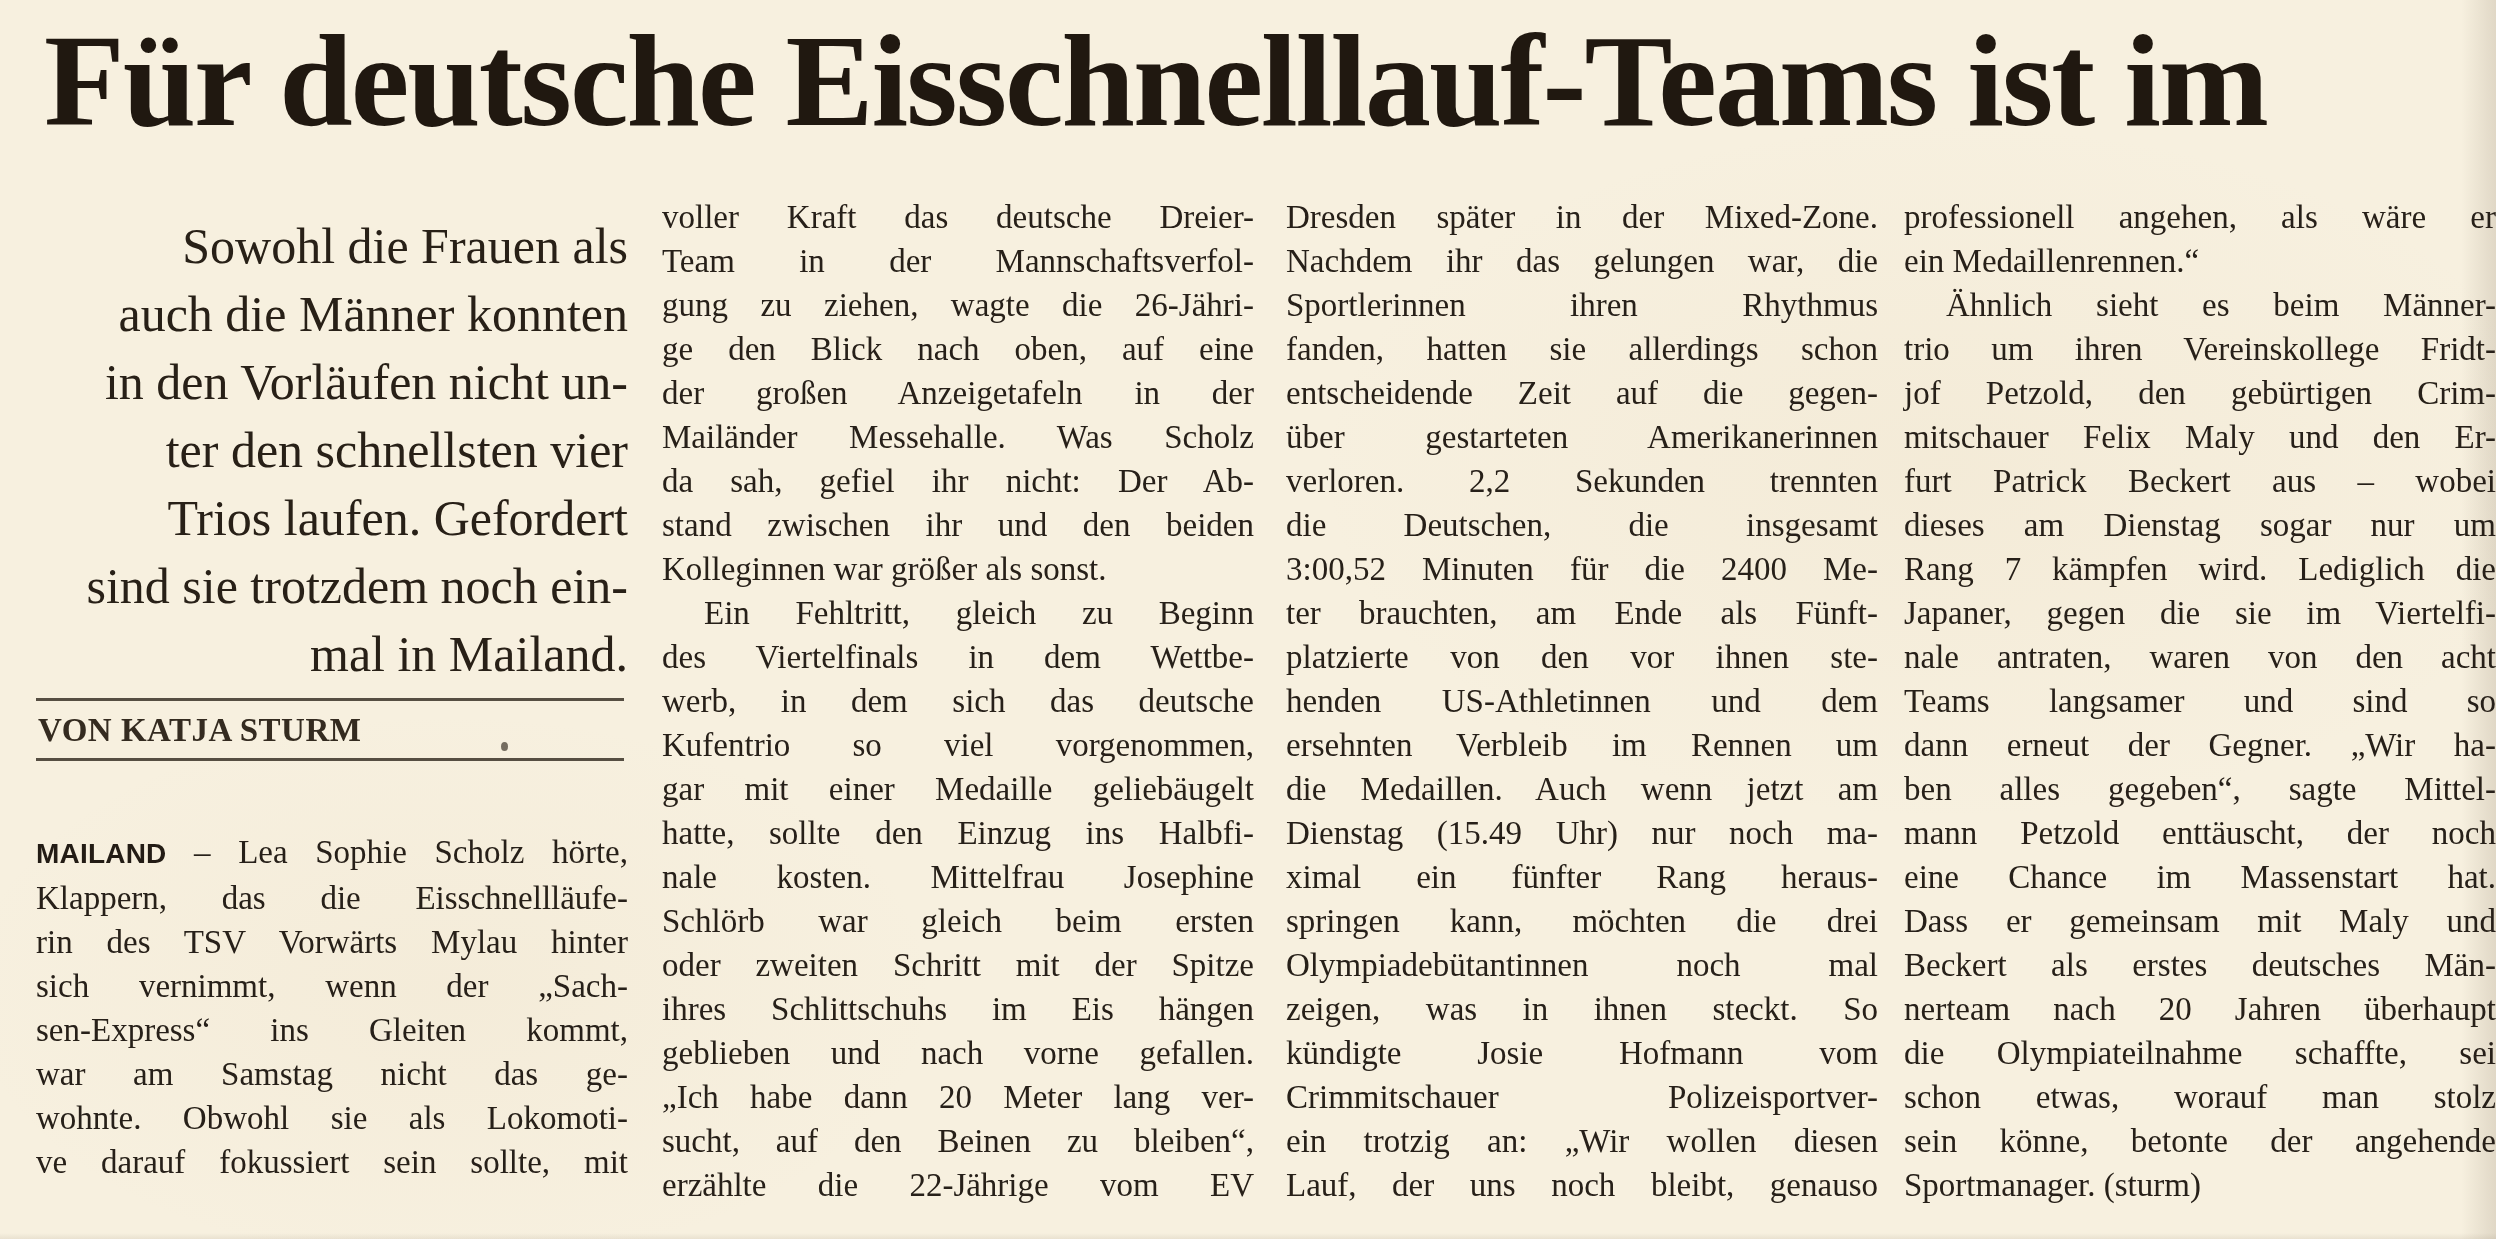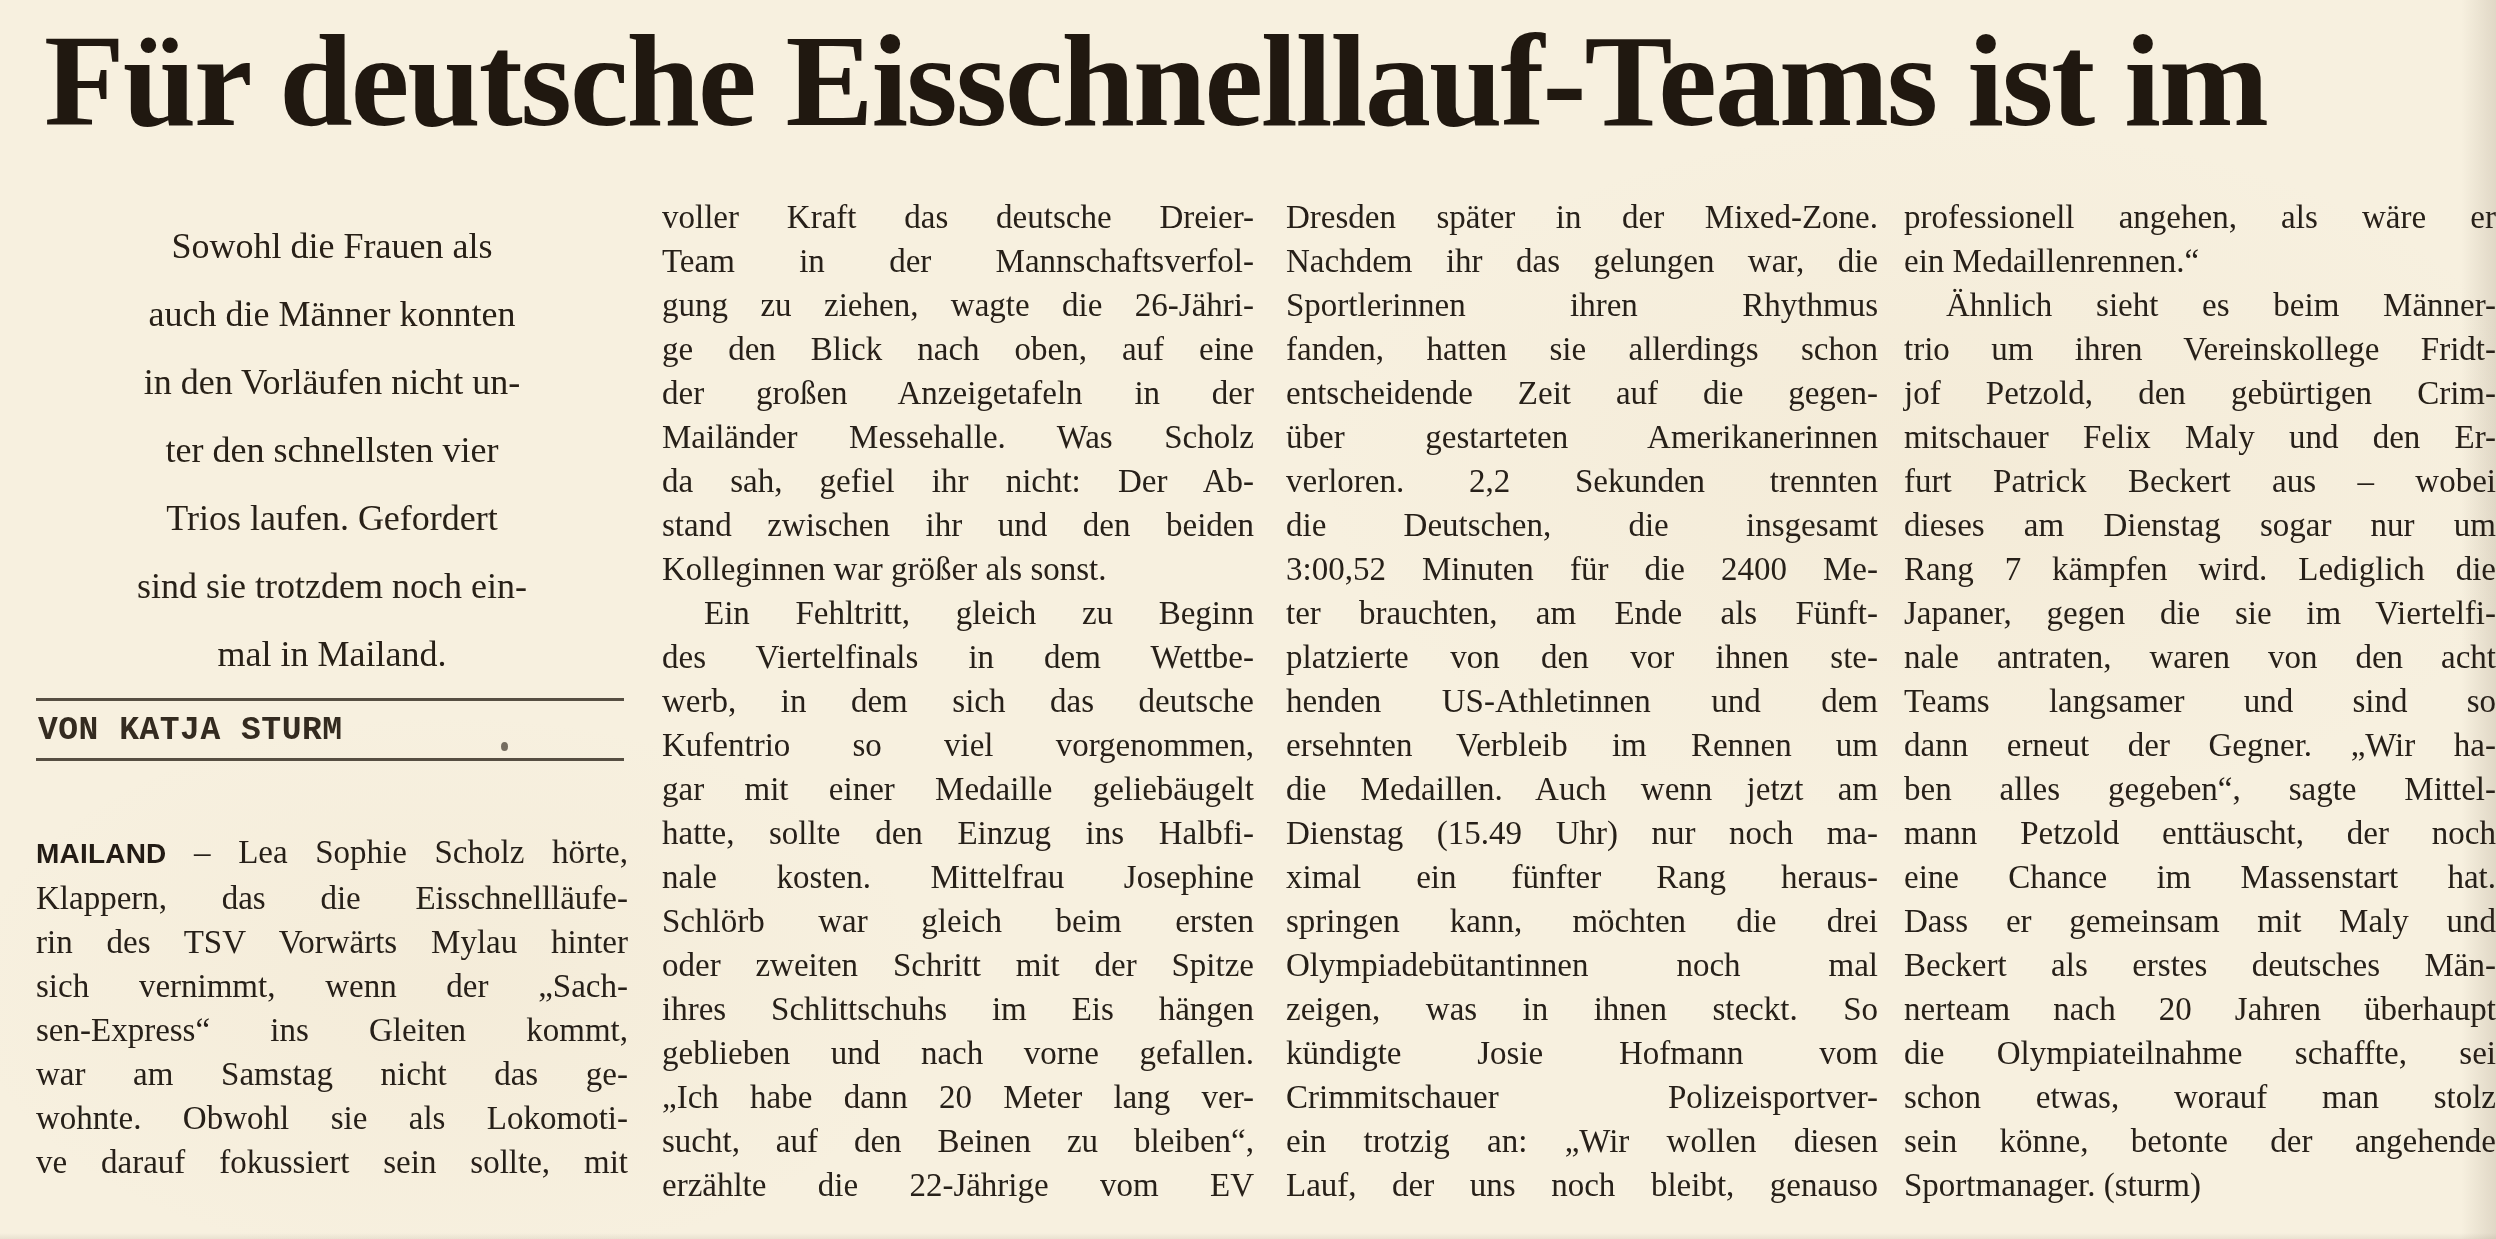--- a/index.html
+++ b/index.html
@@ -21,29 +21,29 @@
     font-weight:700;
     font-size:132px;line-height:150px;
     letter-spacing:-2px;
     color:#201810;
     white-space:nowrap;
   }
   .lead{
     position:absolute;left:36px;top:212px;width:592px;
   }
   .lead .lead-line{
-    font-size:36px;line-height:68px;
-    text-align:center;color:#282017;
+    font-size:50px;line-height:68px;
+    text-align:right;color:#282017;
   }
   .byline-block{position:absolute;left:36px;top:698px;width:588px;}
   .rule{height:0;border-top:3px solid #564e42;}
   .rule.lower{margin-top:57px;}
   .byline{
     position:absolute;left:2px;top:14px;
-    font-family:Liberation Mono, monospace;
+    font-family:Liberation Serif, serif;
     font-weight:700;font-size:33px;letter-spacing:0.5px;
     color:#342b20;white-space:nowrap;
   }
   .ink-speck{
     position:absolute;left:465px;top:44px;width:7px;height:9px;border-radius:50%;
     background:#4a4136;opacity:.75;
   }
   .col{position:absolute;width:592px;}
   #col1{left:36px;top:822px;margin-top:8px;}
   #col2{left:662px;top:195px;}

